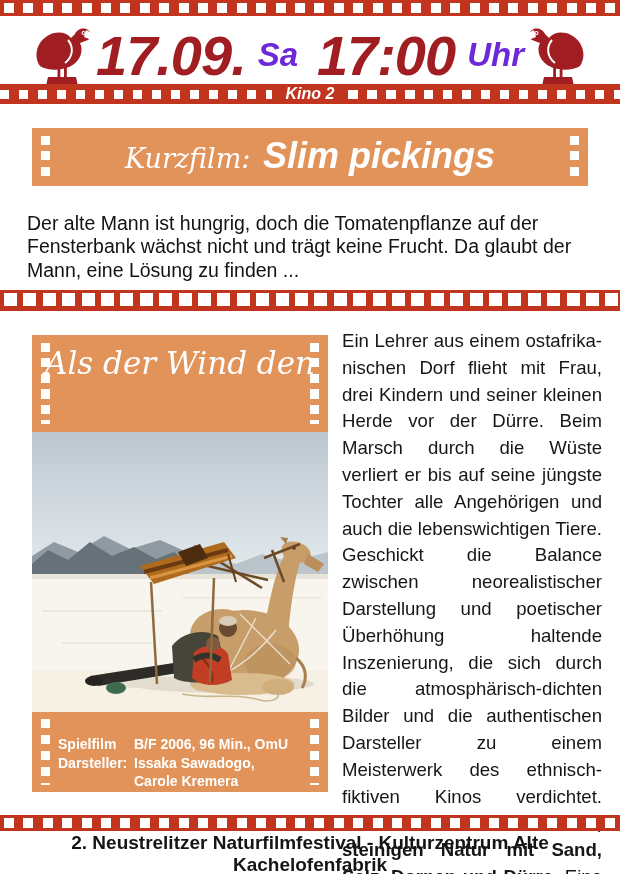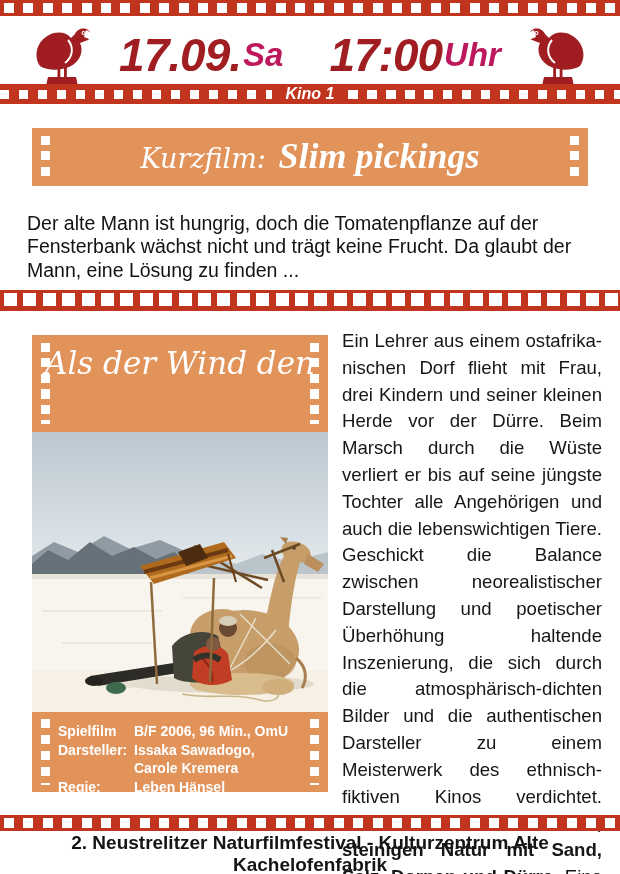--- a/index.html
+++ b/index.html
@@ -15,62 +15,62 @@
   .strip-mid .holes{height:13px;margin:3px 0 0 4px;
     background:repeating-linear-gradient(to right,#ffffff 0 13px,transparent 13px 19.4px);}
   .strip-bottom{top:815px;height:16px;}
 
   
   .logo{position:absolute;top:25px;width:68px;height:62px;}
   .logo-left{left:28px;}
   .logo-right{left:524px;transform:scaleX(-1);}
   .header-row{position:absolute;top:24px;left:96px;width:428px;height:62px;
     display:flex;align-items:center;justify-content:center;white-space:nowrap;}
-  .date,.time{font-style:italic;font-weight:bold;font-size:46px;letter-spacing:-1px;color:#A01D22;}
-  .day,.unit{font-style:italic;font-weight:bold;font-size:33px;color:#be185d;margin-left:2px;}
+  .date,.time{font-style:italic;font-weight:bold;font-size:56px;letter-spacing:-1px;color:#A01D22;}
+  .day,.unit{font-style:italic;font-weight:bold;font-size:33px;color:#6d28d9;margin-left:12px;}
   .header-gap{display:inline-block;width:46px;}
 
   
   .kino-bar{position:absolute;top:84px;left:0;width:620px;height:20px;background:#C1341E;
     display:flex;align-items:center;}
   .kino-bar .holes{flex:1;height:9px;
     background:repeating-linear-gradient(to right,#ffffff 0 9.5px,transparent 9.5px 19px);}
   .kino-label{color:#ffffff;font-style:italic;font-weight:bold;font-size:16px;margin:0 14px;}
 
   
   .orange-box{position:absolute;background:#E2935A;}
   .holes-v{position:absolute;width:9px;top:8px;bottom:8px;
     background:repeating-linear-gradient(to bottom,#ffffff 0 9px,transparent 9px 15.5px);}
   .holes-v.left{left:9px;}
   .holes-v.right{right:9px;}
 
   
   .banner{left:32px;top:128px;width:556px;height:58px;}
   .banner-text{position:absolute;inset:0;text-align:center;line-height:56px;white-space:nowrap;color:#fff;}
   .banner-prefix{font-family:"DejaVu Serif",serif;font-style:italic;font-size:27px;text-align:right;}
-  .banner-title{font-family:Liberation Serif, serif;font-style:italic;font-weight:bold;font-size:36px;margin-left:8px;}
+  .banner-title{font-family:Liberation Sans, sans-serif;font-style:italic;font-weight:bold;font-size:36px;margin-left:8px;}
 
   
   .shortfilm-desc{position:absolute;left:27px;top:192px;width:568px;
     font-size:19.5px;line-height:23.6px;color:#121212;}
   .shortfilm-meta{position:absolute;top:260px;left:0;width:620px;text-align:center;
     color:#C1341E;font-weight:bold;font-size:14.5px;letter-spacing:2px;word-spacing:5px;}
 
   
   .feature-title-box{left:32px;top:335px;width:296px;height:97px;}
   .feature-title{position:absolute;inset:0;text-align:center;padding-top:9px;color:#fff;
     font-family:"DejaVu Serif",serif;font-style:italic;font-size:31px;line-height:39px;}
   .photo{position:absolute;left:32px;top:432px;width:296px;height:280px;
     background:linear-gradient(#bcc7d0 0%,#dde4e8 42%,#f0efe9 58%,#faf8f3 100%);}
   .photo svg{position:absolute;inset:0;}
 
   .credits-box{left:32px;top:712px;width:296px;height:80px;}
   .credits-box .holes-v{top:7px;bottom:7px;
     background:repeating-linear-gradient(to bottom,#ffffff 0 9px,transparent 9px 16px);}
-  .credits{position:absolute;inset:0;padding:10px 26px 0 26px;box-sizing:border-box;}
+  .credits{position:absolute;inset:0;padding:23px 26px 0 26px;box-sizing:border-box;}
   .credit-row{display:flex;color:#fff;font-weight:bold;font-size:14px;line-height:18.5px;}
   .credit-label{width:76px;flex:none;}
   .credit-value{flex:1;}
 
   
   .feature-col{position:absolute;left:342px;top:328px;width:260px;}
   .feature-desc{margin:0;font-size:18.6px;line-height:26.8px;text-align:justify;color:#161616;}
 
   
   .footer-text{position:absolute;top:832px;left:0;width:620px;text-align:center;
@@ -117,21 +117,21 @@
   <div class="header-row">
     <span class="date">17.09.</span>
     <span class="day">Sa</span>
     <span class="header-gap"></span>
     <span class="time">17:00</span>
     <span class="unit">Uhr</span>
   </div>
 
   <div class="kino-bar">
     <div class="holes"></div>
-    <span class="kino-label">Kino 1</span>
+    <span class="kino-label">Kino 2</span>
     <div class="holes"></div>
   </div>
 
   <div class="orange-box banner">
     <div class="holes-v left"></div>
     <div class="holes-v right"></div>
     <div class="banner-text">
       <span class="banner-prefix">Kurzfilm:</span>
       <span class="banner-title">Slim pickings</span>
     </div>

